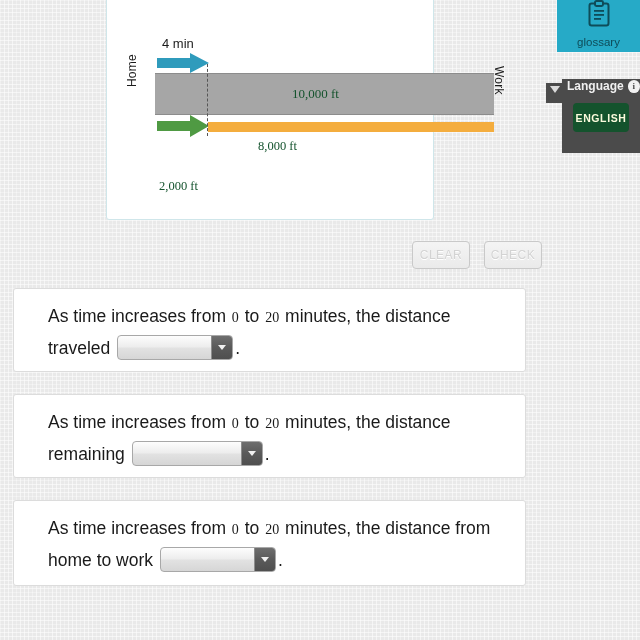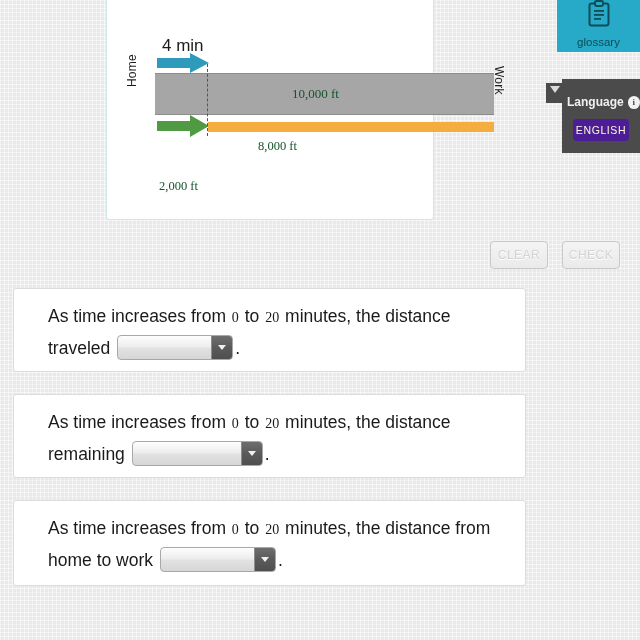--- a/index.html
+++ b/index.html
@@ -43,21 +43,21 @@
 
   .diag-label-serif {
     font-family: "Liberation Serif", serif;
     font-size: 12.5px;
     color: #14532d;
     position: absolute;
     white-space: nowrap;
   }
   .diag-label-sans {
     font-family: "Liberation Sans", sans-serif;
-    font-size: 17px;
+    font-size: 13px;
     color: #1b1b1b;
     position: absolute;
     white-space: nowrap;
   }
 
   
   #label-4min {
     left: 55px;
     top: 89px;
   }
@@ -138,21 +138,21 @@
   #label-8000 {
     left: 151px;
     top: 192px;
   }
 
   
   #action-row {
     position: absolute;
     left: 0;
     top: 241px;
-    width: 620px;
+    width: 542px;
     display: flex;
     justify-content: flex-end;
     gap: 14px;
   }
   .action-btn {
     width: 58px;
     height: 28px;
     border: 1px solid #c9c9c9;
     border-radius: 4px;
     background: linear-gradient(to bottom, #f4f4f4 0%, #eaeaea 100%);
@@ -258,21 +258,21 @@
   }
 
   #language-panel {
     position: absolute;
     left: 562px;
     top: 79px;
     width: 78px;
     height: 74px;
     background: #4b4b4b;
     box-sizing: border-box;
-    padding-top: 16px;
+    padding-top: 0;
     display: flex;
     flex-direction: column;
     align-items: center;
     text-align: center;
   }
   #language-collapse-toggle {
     position: absolute;
     left: 546px;
     top: 83px;
     width: 17px;
@@ -315,26 +315,26 @@
     font-weight: bold;
     display: flex;
     align-items: center;
     justify-content: center;
     font-family: "Liberation Serif", serif;
     line-height: 1;
   }
   #english-button {
     margin-top: 10px;
     width: 56px;
-    height: 22px;
-    background: #4c1d95;
+    height: 29px;
+    background: #14532d;
     border-radius: 4px;
     color: #fbfbdd;
     font-size: 10.5px;
-    font-weight: normal;
+    font-weight: bold;
     letter-spacing: 0.6px;
     font-family: "Liberation Sans", sans-serif;
     display: flex;
     align-items: center;
     justify-content: center;
     box-sizing: border-box;
   }
 </style>
 </head>
 <body>

